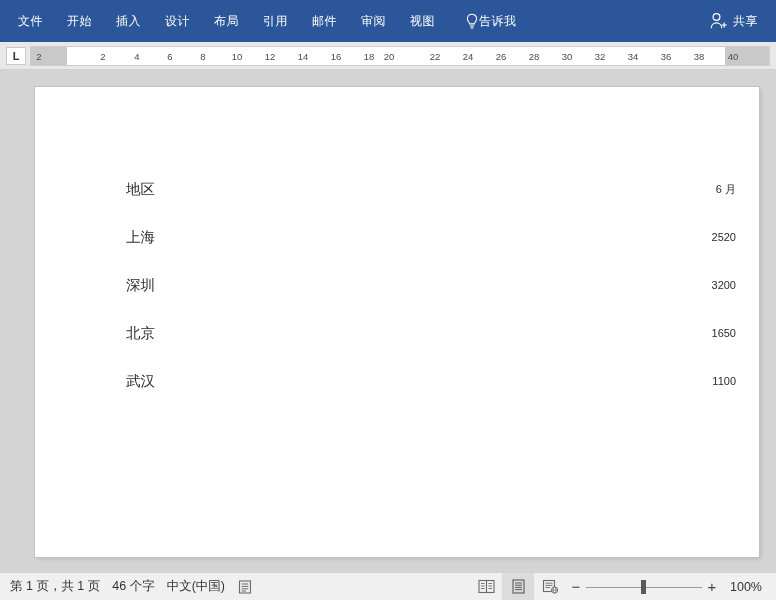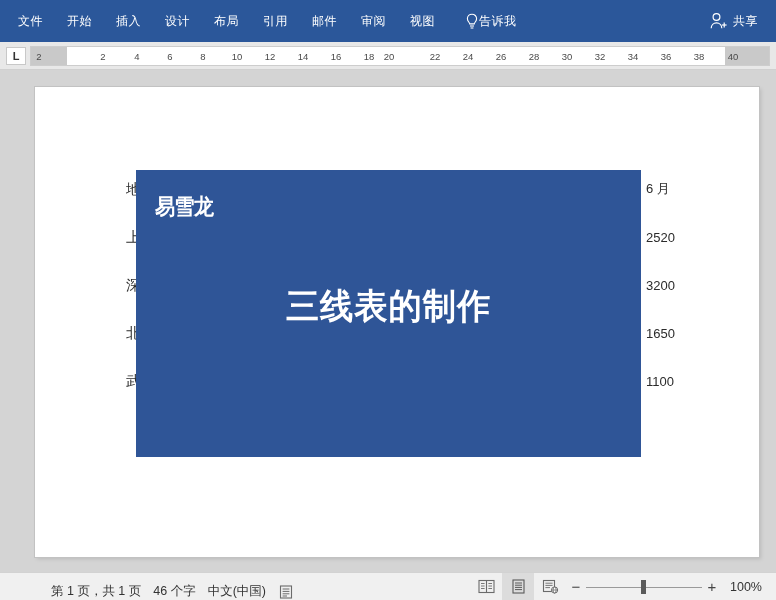--- a/index.html
+++ b/index.html
@@ -140,22 +140,22 @@
     display: flex; align-items: center;
   }
   .tcell-label {
     position: absolute; left: 40px; width: 80px;
     text-align: right;
     font-size: 14.5px; color: #2b2b2b;
     font-family: "Liberation Sans", sans-serif;
   }
   .tcell-value {
     position: absolute; right: 23px; width: 90px;
-    text-align: left;
-    font-size: 13px; color: #2b2b2b;
+    text-align: right;
+    font-size: 11px; color: #2b2b2b;
     font-family: "Liberation Sans", sans-serif;
   }
 
   
   .blue-shape {
     position: absolute;
     left: 101px; top: 83px;
     width: 505px; height: 287px;
     background: #2f5597;
   }
@@ -180,22 +180,22 @@
     font-family: "DejaVu Sans", "Liberation Sans", sans-serif;
     transform: scaleX(0.95);
   }
 
   
   .statusbar {
     position: absolute; left: 0; bottom: 0;
     width: 776px; height: 28px;
     background: #f0f0f0;
     border-top: 1px solid #d2d2d2;
-    display: flex; align-items: flex-end;
-    font-size: 12.5px; color: #333; padding-left: 41px;
+    display: flex; align-items: center;
+    font-size: 12.5px; color: #333;
   }
   .sb-item { margin-left: 12px; white-space: nowrap; }
   .sb-first { margin-left: 10px; }
   .sb-icon  { display: flex; align-items: center; }
   .sb-right {
     position: absolute; right: 0; top: 0; height: 100%;
     display: flex; align-items: center;
   }
   .view-btn {
     width: 32px; height: 28px;
@@ -329,24 +329,20 @@
         <div class="trow" style="top:222px">
           <span class="tcell-label">北京</span>
           <span class="tcell-value">1650</span>
         </div>
         <div class="trow" style="top:270px">
           <span class="tcell-label">武汉</span>
           <span class="tcell-value">1100</span>
         </div>
       </div>
 
-      <div class="blue-shape">
-        <div class="shape-logo">易雪龙</div>
-        <div class="shape-title">三线表的制作</div>
-      </div>
 
     </div>
   </div>
 
   <div class="statusbar">
     <span class="sb-item sb-first">第 1 页，共 1 页</span>
     <span class="sb-item">46 个字</span>
     <span class="sb-item">中文(中国)</span>
     <span class="sb-item sb-icon">
       <svg width="16" height="16" viewBox="0 0 16 16">

